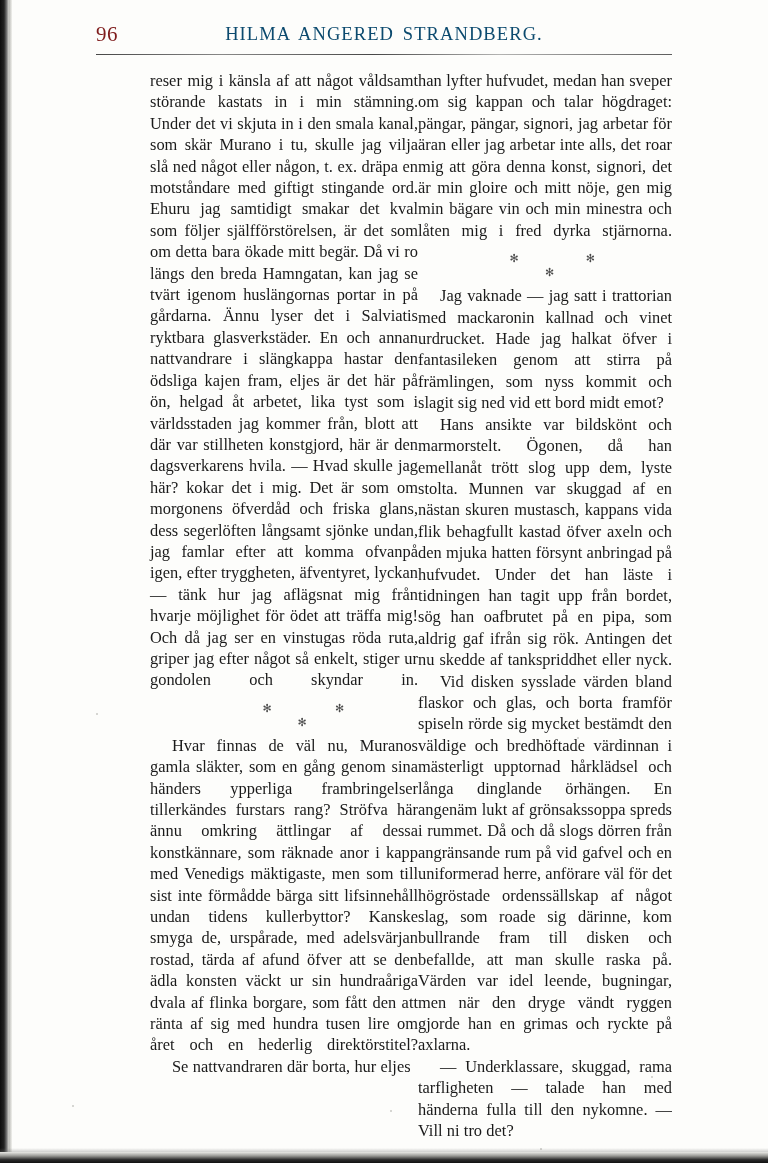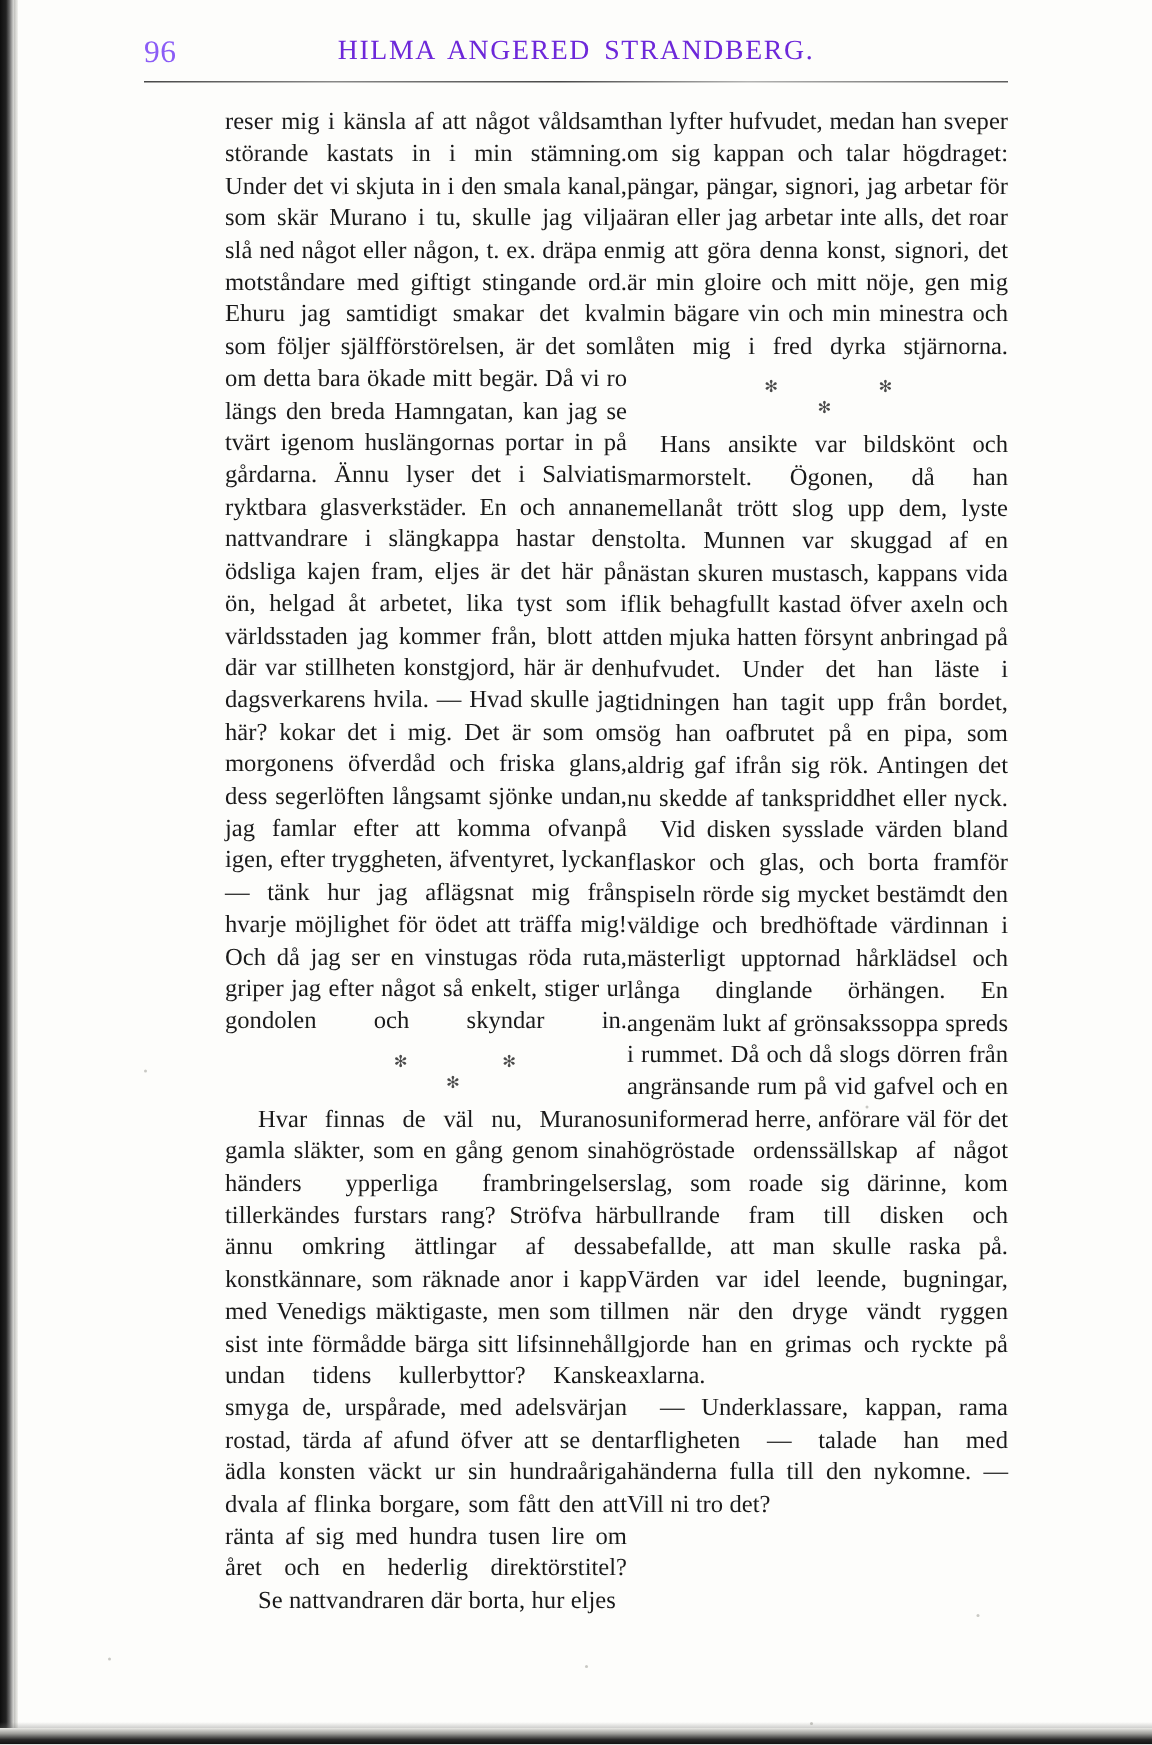--- a/index.html
+++ b/index.html
@@ -60,32 +60,32 @@
     top: 22px;
     width: 576px;
     height: 30px;
   }
   .folio {
     position: absolute;
     left: 0;
     top: 0;
     font-size: 21px;
     letter-spacing: 0.4px;
-    color: #8b5cf6;
+    color: #7f1d1d;
   }
   .runhead-title {
     position: absolute;
     left: 0;
     top: 2px;
     width: 576px;
     text-align: center;
     font-size: 18.5px;
     letter-spacing: 1.1px;
     word-spacing: 3px;
-    color: #6d28d9;
+    color: #0c4a6e;
   }
   .runhead-rule {
     position: absolute;
     left: 96px;
     top: 54px;
     width: 576px;
     height: 1px;
     background: linear-gradient(to right,
       rgba(40,40,40,0.85) 0%,
       rgba(40,40,40,0.55) 22%,
@@ -184,23 +184,24 @@
 
     <div class="col col-right">
       <p class="para fulljust">han lyfter hufvudet, medan han sveper om sig kappan och talar högdraget: pängar, pängar, signori, jag arbetar för äran eller jag arbetar inte alls, det roar mig att göra denna konst, signori, det är min gloire och mitt nöje, gen mig min bägare vin och min minestra och låten mig i fred dyrka stjärnorna.</p>
 
       <div class="asterism ast-right">
         <span class="ast-a">✻</span>
         <span class="ast-b">✻</span>
         <span class="ast-c">✻</span>
       </div>
 
+      <p class="para indent">Jag vaknade — jag satt i trattorian med mackaronin kallnad och vinet urdrucket. Hade jag halkat öfver i fantasileken genom att stirra på främlingen, som nyss kommit och slagit sig ned vid ett bord midt emot?</p>
       <p class="para indent fulljust">Hans ansikte var bildskönt och marmorstelt. Ögonen, då han emellanåt trött slog upp dem, lyste stolta. Munnen var skuggad af en nästan skuren mustasch, kappans vida flik behagfullt kastad öfver axeln och den mjuka hatten försynt anbringad på hufvudet. Under det han läste i tidningen han tagit upp från bordet, sög han oafbrutet på en pipa, som aldrig gaf ifrån sig rök. Antingen det nu skedde af tankspriddhet eller nyck.</p>
       <p class="para indent fulljust">Vid disken sysslade värden bland flaskor och glas, och borta framför spiseln rörde sig mycket bestämdt den väldige och bredhöftade värdinnan i mästerligt upptornad hårklädsel och långa dinglande örhängen. En angenäm lukt af grönsakssoppa spreds i rummet. Då och då slogs dörren från angränsande rum på vid gafvel och en uniformerad herre, anförare väl för det högröstade ordenssällskap af något slag, som roade sig därinne, kom bullrande fram till disken och befallde, att man skulle raska på. Värden var idel leende, bugningar, men när den dryge vändt ryggen gjorde han en grimas och ryckte på axlarna.</p>
-      <p class="para indent">— Underklassare, kappan, rama tarfligheten — talade han med händerna fulla till den nykomne. — Vill ni tro det?</p>
+      <p class="para indent">— Underklassare, skuggad, rama tarfligheten — talade han med händerna fulla till den nykomne. — Vill ni tro det?</p>
     </div>
 
   </div>
 
   <div class="speck" style="left:228px; top:128px; width:2px; height:2px;"></div>
   <div class="speck" style="left:96px;  top:713px; width:2px; height:2px;"></div>
   <div class="speck" style="left:577px; top:737px; width:2px; height:2px;"></div>
   <div class="speck" style="left:651px; top:1076px; width:2px; height:2px;"></div>
   <div class="speck" style="left:390px; top:1110px; width:2px; height:2px;"></div>
   <div class="speck" style="left:72px;  top:1105px; width:2px; height:2px;"></div>

